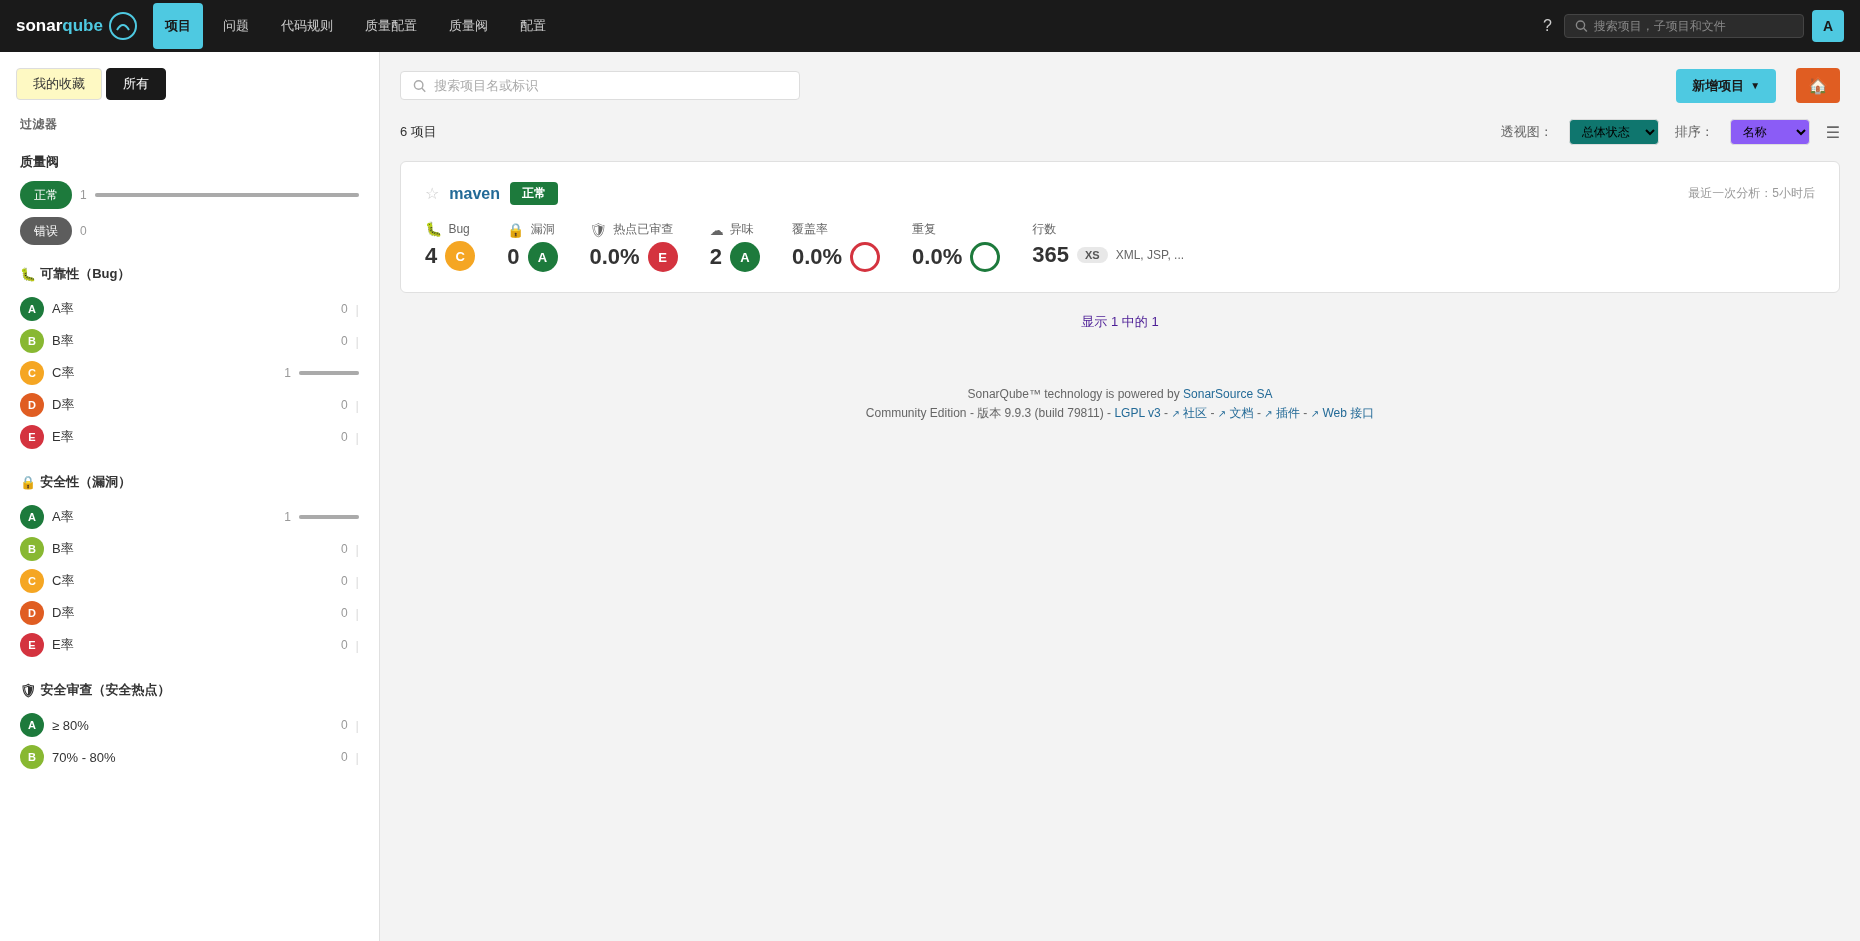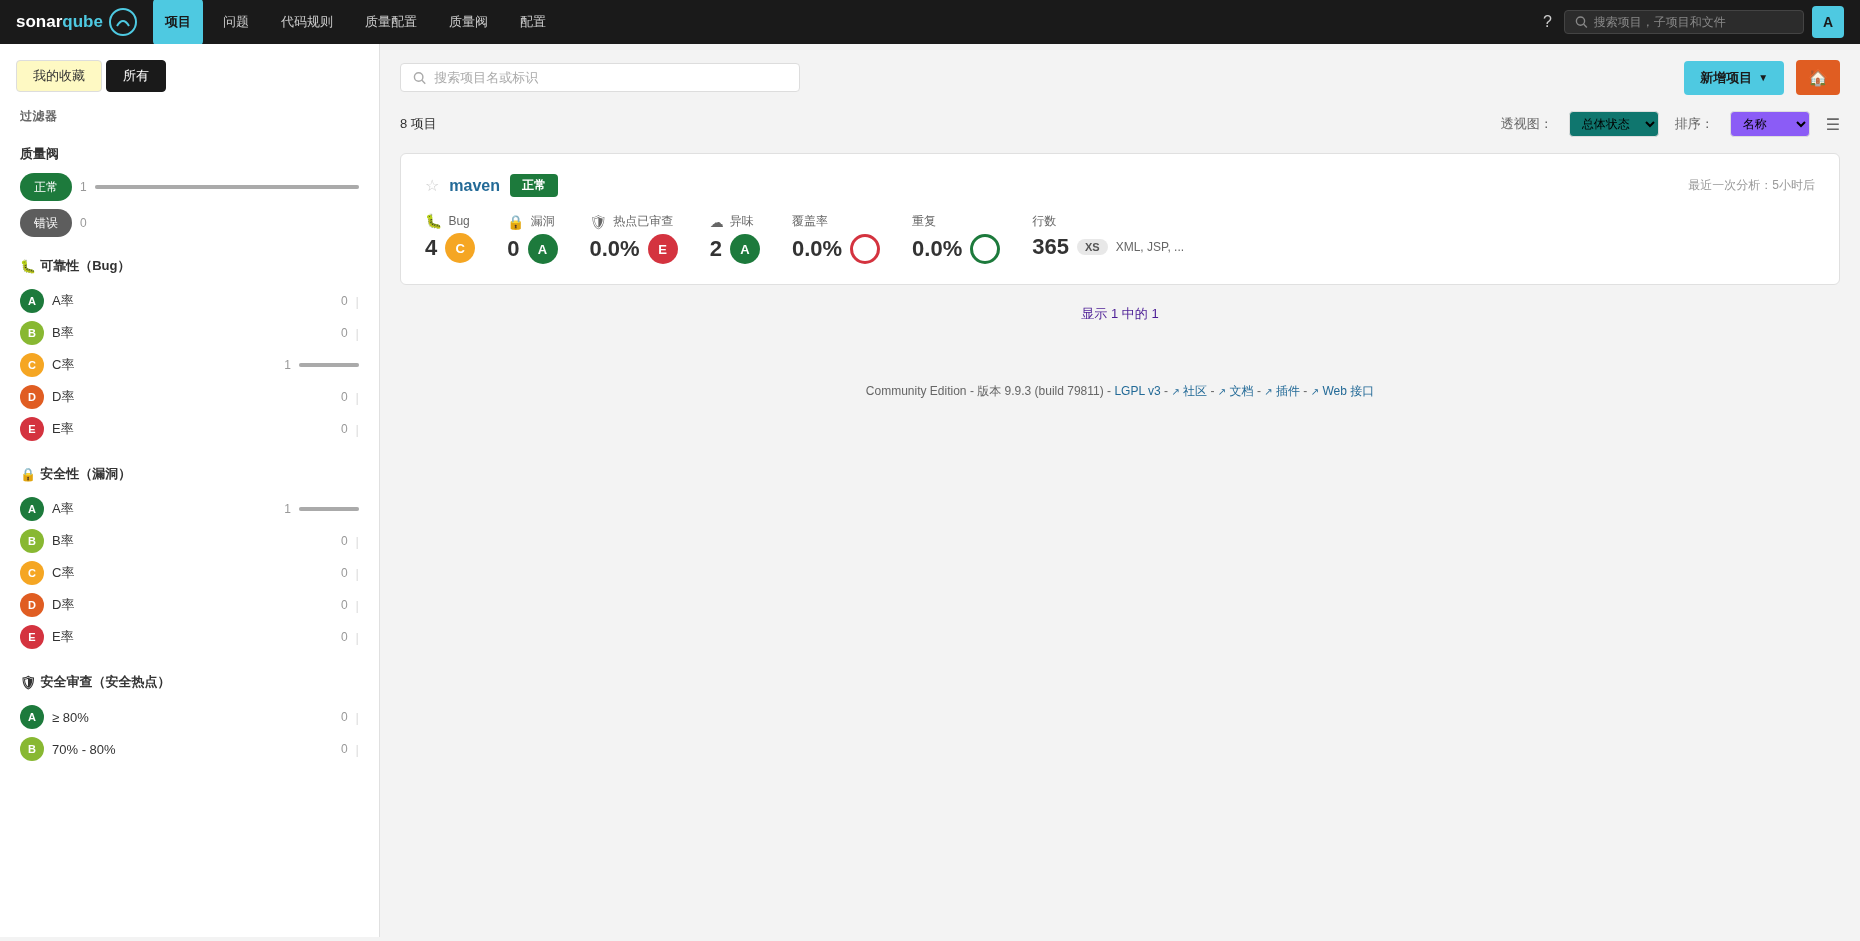--- a/index.html
+++ b/index.html
@@ -1,21 +1,21 @@
 <!DOCTYPE html>
 <html><head>
   <meta charset="utf-8">
   <style>
     * { box-sizing: border-box; margin: 0; padding: 0; }
     body { font-family: -apple-system, BlinkMacSystemFont, "Segoe UI", Arial, sans-serif; font-size: 13px; background: #f3f3f3; color: #333; }
 
     
     .topnav {
       background: #1a1a1a;
-      height: 44px;
+      height: 52px;
       display: flex;
       align-items: center;
       padding: 0 16px;
       gap: 8px;
     }
     .topnav-logo {
       display: flex; align-items: center; margin-right: 8px;
     }
     .nav-item {
       color: #ccc;
@@ -153,21 +153,21 @@
     .main {
       flex: 1;
       overflow-y: auto;
       padding: 16px 20px;
     }
 
     
     .main-toolbar {
       display: flex;
       align-items: center;
-      gap: 12px;
+      gap: 20px;
       margin-bottom: 16px;
     }
     .main-search {
       display: flex;
       align-items: center;
       background: white;
       border: 1px solid #ddd;
       border-radius: 4px;
       padding: 6px 12px;
       gap: 8px;
@@ -511,21 +511,21 @@
       <button class="new-project-btn">
         <span>新增项目</span>
         <span style="font-size:10px;">▼</span>
       </button>
       <button class="home-btn">
         <span>🏠</span>
       </button>
     </div>
 
     <div class="count-row">
-      <span class="count-text">8 项目</span>
+      <span class="count-text">6 项目</span>
       <div class="count-spacer"></div>
       <span class="view-label">透视图：</span>
       <select class="view-select">
         <option>总体状态</option>
         <option>新代码</option>
       </select>
       <span class="view-label">排序：</span>
       <select class="sort-select">
         <option>名称</option>
         <option>日期</option>
@@ -618,20 +618,24 @@
           </div>
         </div>
       </div>
     </div>
 
     <div class="pagination-row">
       <span>显示 1 中的 1</span>
     </div>
 
     <div class="footer" style="margin-top:40px;">
+      <div>
+        <span>SonarQube™ technology is powered by </span>
+        <a href="#">SonarSource SA</a>
+      </div>
       <div style="margin-top:4px;">
         <span>Community Edition</span>
         <span> - </span>
         <span>版本 9.9.3 (build 79811)</span>
         <span> - </span>
         <a href="#">LGPL v3</a>
         <span> - </span>
         <a href="#">
           <span style="font-size:10px;">↗</span>
           <span>社区</span>

